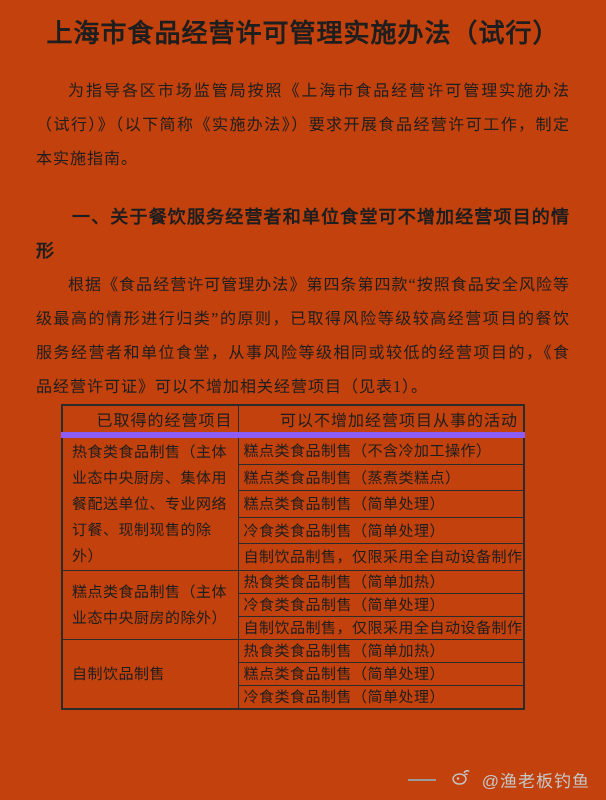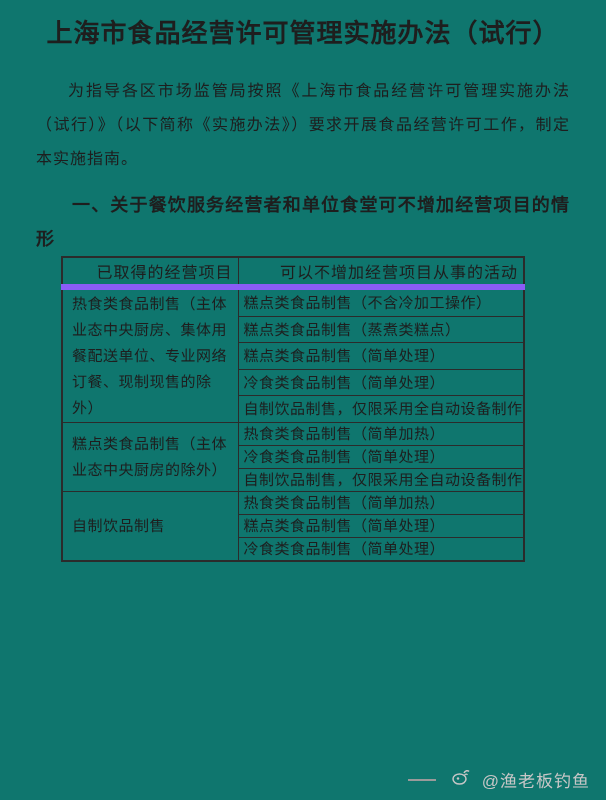--- a/index.html
+++ b/index.html
@@ -1,21 +1,21 @@
 <!DOCTYPE html>
 <html lang="zh-CN"><head>
 <meta charset="utf-8">
 <style>
   html, body { margin: 0; padding: 0; background: #ffffff; }
   .page {
     position: relative;
     width: 606px;
     height: 800px;
     margin: 0 auto;
-    background: #0f766e;
+    background: #c2410c;
     box-sizing: border-box;
     padding: 14px 36px 12px 36px;
     overflow: hidden;
     font-family: "Liberation Serif", "DejaVu Serif", serif;
     color: #1e1e1e;
   }
   .doc-title {
     margin: 0;
     font-family: "Liberation Sans", "DejaVu Sans", sans-serif;
     font-weight: 700;
@@ -27,21 +27,21 @@
   .para {
     margin: 0;
     font-size: 16px;
     line-height: 34px;
     letter-spacing: 1px;
     text-indent: 2em;
     text-align: justify;
   }
   .para-intro { margin-top: 22px; }
   .section-heading {
-    margin: 12px 0 0 0;
+    margin: 24px 0 0 0;
     font-family: "Liberation Sans", "DejaVu Sans", sans-serif;
     font-weight: 700;
     font-size: 18px;
     line-height: 34px;
     letter-spacing: 1px;
     text-indent: 2em;
     text-align: justify;
   }
   .table-caption {
     margin: 12px 0 8px 0;
@@ -115,20 +115,21 @@
 <div class="page">
 
   <h1 class="doc-title">
     <span>上海市食品经营许可管理实施办法（试行）</span><br>
   </h1>
 
   <p class="para para-intro">为指导各区市场监管局按照《上海市食品经营许可管理实施办法（试行）》（以下简称《实施办法》）要求开展食品经营许可工作，制定本实施指南。</p>
 
   <h2 class="section-heading">一、关于餐饮服务经营者和单位食堂可不增加经营项目的情形</h2>
 
+  <p class="para">根据《食品经营许可管理办法》第四条第四款“按照食品安全风险等级最高的情形进行归类”的原则，已取得风险等级较高经营项目的餐饮服务经营者和单位食堂，从事风险等级相同或较低的经营项目的，《食品经营许可证》可以不增加相关经营项目（见表1）。</p>
 
 
   <table class="rules-table">
     <colgroup>
         <col class="col-left">
         <col class="col-right">
       </colgroup>
     <thead>
       <tr>
         <th>已取得的经营项目</th>

